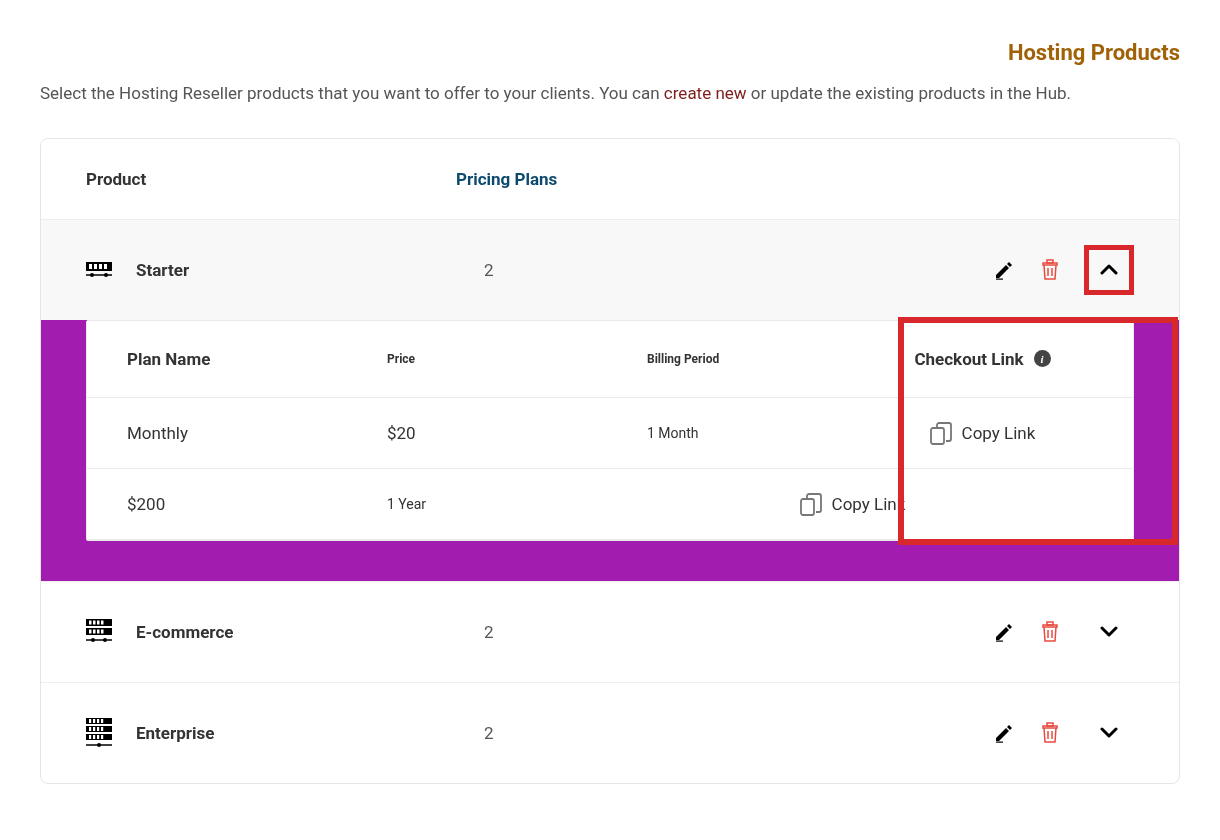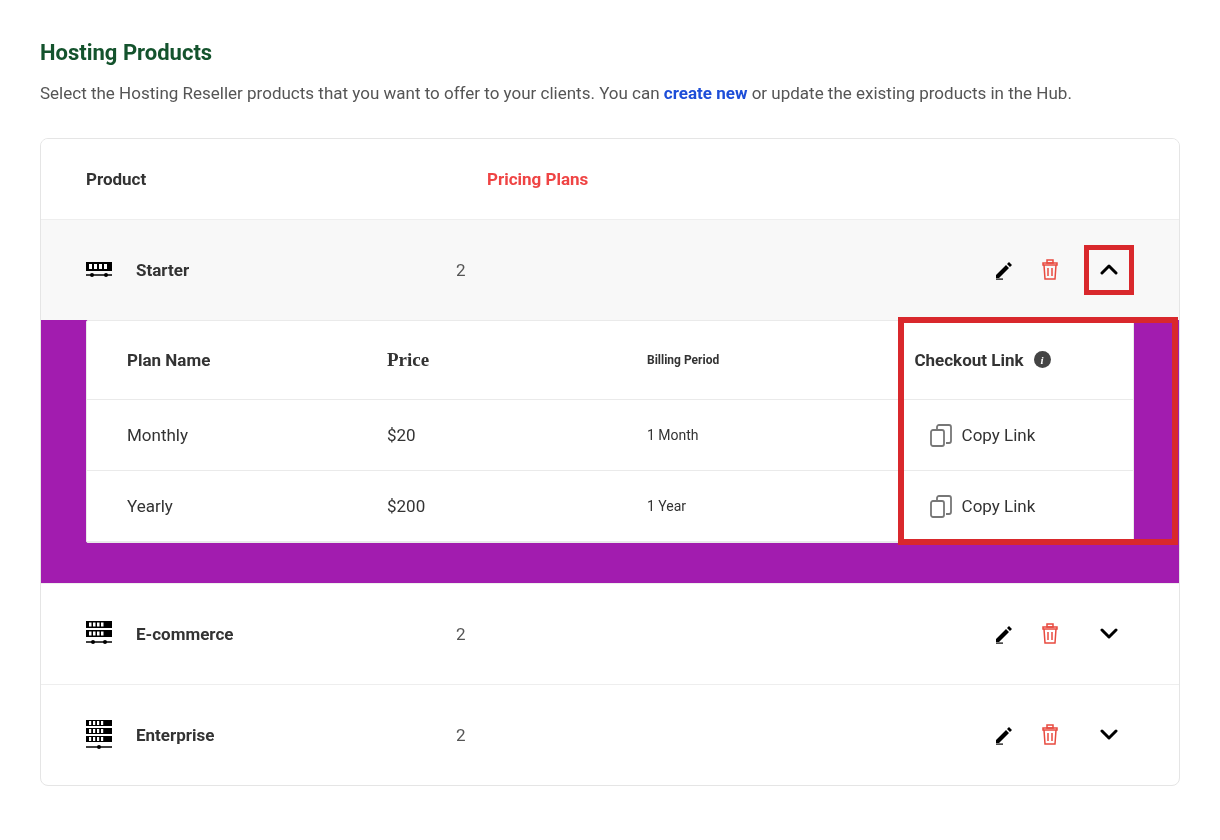--- a/index.html
+++ b/index.html
@@ -1,38 +1,38 @@
 <!DOCTYPE html>
 <html><head>
   <meta charset="utf-8">
   <style>
     * { box-sizing: border-box; margin: 0; padding: 0; }
     body { font-family: -apple-system, BlinkMacSystemFont, 'Segoe UI', Roboto, Arial, sans-serif; color: #333; background: #fff; padding: 40px; }
     .container { max-width: 1180px; }
-    h1 { font-size: 22px; font-weight: 700; color: #14532d; margin-bottom: 14px; }
+    h1 { font-size: 22px; font-weight: 700; color: #a16207; margin-bottom: 14px; text-align: right; }
     .description { font-size: 17px; color: #555; line-height: 1.7; margin-bottom: 30px; }
-    .description a { color: #1d4ed8; text-decoration: none; font-weight: 700; }
+    .description a { color: #7f1d1d; text-decoration: none; font-weight: 400; }
     .card { border: 1px solid #e5e5e5; border-radius: 8px; overflow: hidden; }
     .table-header { display: flex; padding: 30px 45px; background: #fff; }
     .col-product { flex: 0 0 370px; font-weight: 700; font-size: 17px; color: #333; }
-    .col-plans { flex: 1; font-weight: 700; font-size: 17px; color: #ef4444; margin-left: 31px; }
-    .product-row { display: flex; align-items: center; padding: 25px 45px; border-top: 1px solid #eee; }
+    .col-plans { flex: 1; font-weight: 700; font-size: 17px; color: #0c4a6e; }
+    .product-row { display: flex; align-items: center; padding: 25px 45px; border-top: 1px solid #eee; gap: 28px; }
     .product-row.expanded { background: #f8f8f8; }
     .server-icon-wrap { width: 26px; height: 22px; margin-right: 24px; display: flex; align-items: center; justify-content: center; }
     .product-name-col { display: flex; align-items: center; flex: 0 0 370px; font-weight: 700; font-size: 17px; color: #333; }
     .product-plancount-col { flex: 0 0 430px; font-size: 17px; color: #555; }
     .product-actions { flex: 1; display: flex; justify-content: flex-end; align-items: center; gap: 22px; }
     .icon-btn { width: 24px; height: 24px; display: flex; align-items: center; justify-content: center; cursor: pointer; }
     .chevron-box { width: 50px; height: 50px; display: flex; align-items: center; justify-content: center; cursor: pointer; }
     .chevron-highlight { border: 5px solid #d9282c; }
     .expanded-panel { background: #a21caf; padding: 0 45px 40px 45px; border-top: none; position: relative; }
     .inner-table { background: #fff; border: 1px solid #eaeaea; border-radius: 2px; position: relative; }
     .inner-header { display: flex; align-items: center; padding: 28px 40px; border-bottom: 1px solid #eaeaea; }
     .inner-header .c1 { flex: 0 0 260px; font-weight: 700; font-size: 17px; }
-    .inner-header .c2 { flex: 0 0 260px; font-weight: 700; font-size: 19px; font-family: Liberation Serif, serif; }
+    .inner-header .c2 { flex: 0 0 260px; font-weight: 700; font-size: 12px; }
     .inner-header .c3 { flex: 0 0 225px; font-weight: 700; font-size: 12px; }
     .inner-header .c4 { flex: 1; font-weight: 700; font-size: 17px; display: flex; align-items: center; justify-content: center; gap: 10px; }
     .info-dot { width: 17px; height: 17px; background: #444; border-radius: 50%; color: #fff; font-size: 11px; display: flex; align-items: center; justify-content: center; font-weight: 700; font-family: 'Times New Roman', serif; font-style: italic; }
     .inner-row { display: flex; align-items: center; padding: 24px 40px; border-bottom: 1px solid #eaeaea; }
     .inner-row:last-child { border-bottom: none; }
     .inner-row .c1 { flex: 0 0 260px; font-weight: 400; font-size: 17px; }
     .inner-row .c2 { flex: 0 0 260px; font-size: 17px; color: #333; }
     .inner-row .c3 { flex: 0 0 225px; font-size: 14px; color: #333; }
     .inner-row .c4 { flex: 1; display: flex; align-items: center; justify-content: center; gap: 12px; font-size: 17px; color: #333; }
     .copy-icon { width: 20px; height: 22px; position: relative; }
@@ -113,21 +113,20 @@
             <span class="copy-icon">
               <svg width="22" height="24" viewBox="0 0 22 24">
                   <rect x="1" y="6" width="13" height="16" rx="2" fill="none" stroke="#777" stroke-width="1.8"></rect>
                   <path d="M7 6 V3 a2 2 0 0 1 2 -2 h10 a2 2 0 0 1 2 2 v14 a2 2 0 0 1 -2 2 h-3" fill="none" stroke="#777" stroke-width="1.8"></path>
                 </svg>
             </span>
             <span>Copy Link</span>
           </div>
         </div>
         <div class="inner-row">
-          <div class="c1">Yearly</div>
           <div class="c2">$200</div>
           <div class="c3">1 Year</div>
           <div class="c4">
             <span class="copy-icon">
               <svg width="22" height="24" viewBox="0 0 22 24">
                   <rect x="1" y="6" width="13" height="16" rx="2" fill="none" stroke="#777" stroke-width="1.8"></rect>
                   <path d="M7 6 V3 a2 2 0 0 1 2 -2 h10 a2 2 0 0 1 2 2 v14 a2 2 0 0 1 -2 2 h-3" fill="none" stroke="#777" stroke-width="1.8"></path>
                 </svg>
             </span>
             <span>Copy Link</span>

